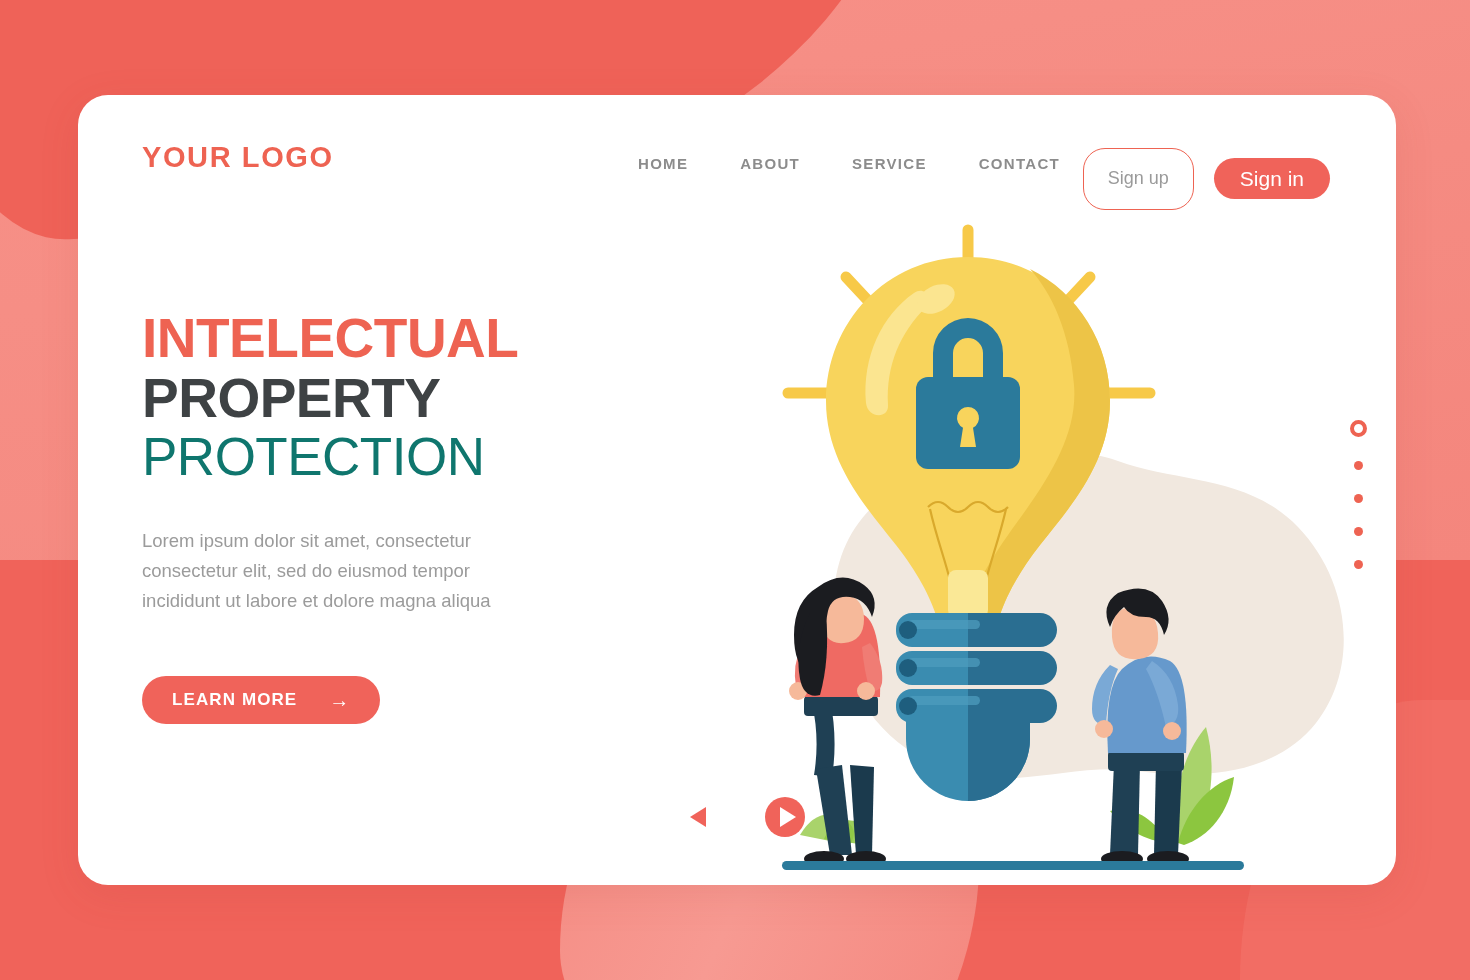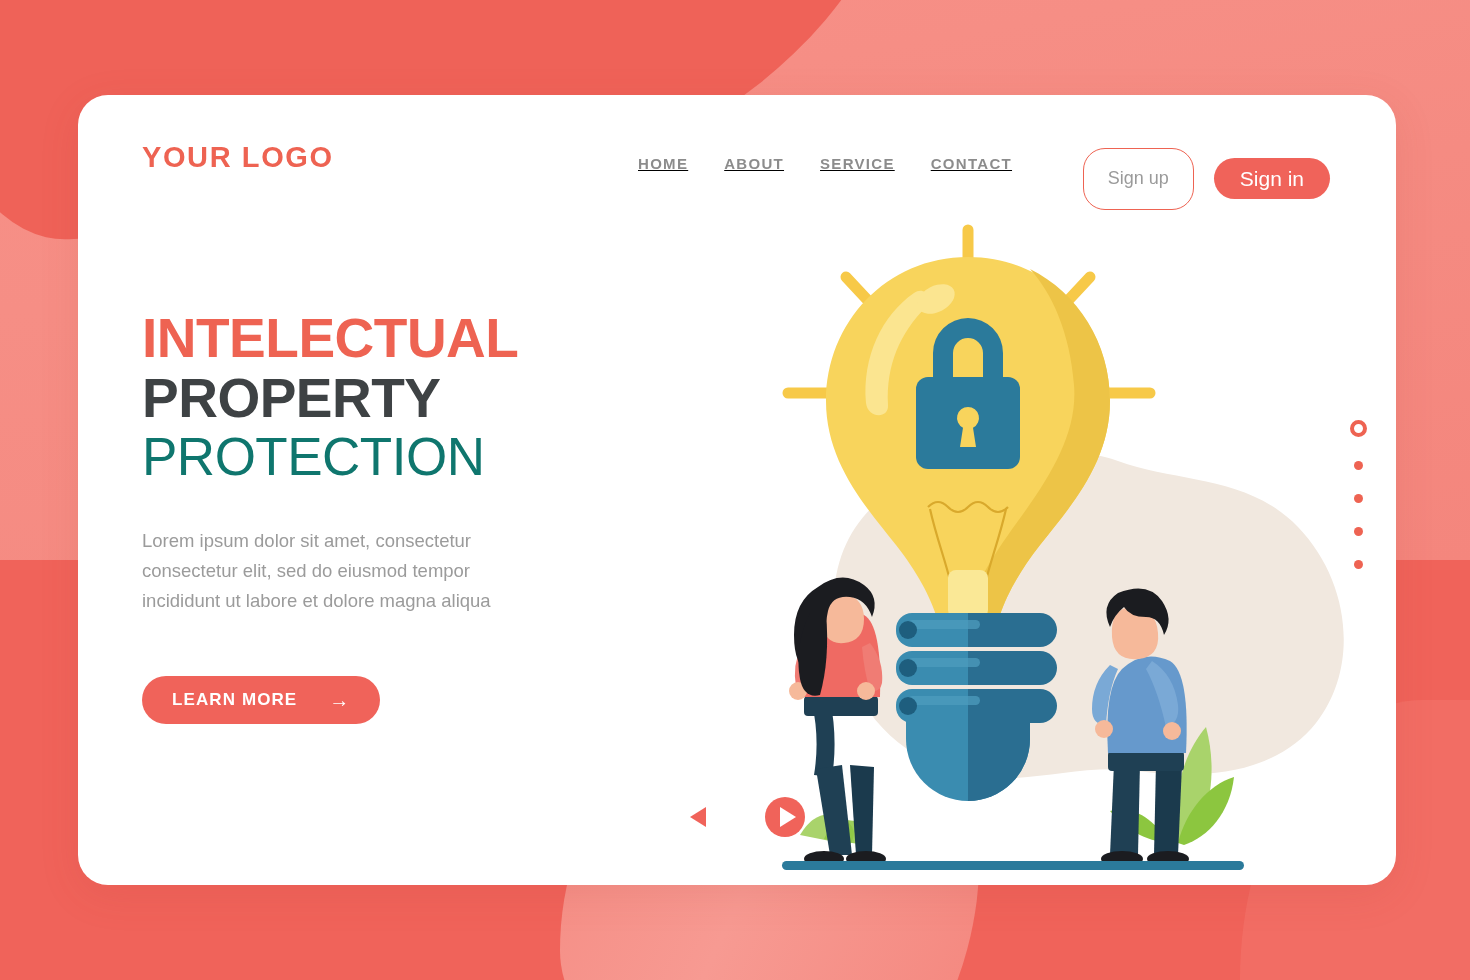--- a/index.html
+++ b/index.html
@@ -57,21 +57,21 @@
     position:absolute; left:0; top:0; width:100%; height:130px;
     display:flex; align-items:center;
   }
   .logo {
     position:absolute; left:64px; top:46px;
     font-size:29px; font-weight:bold; letter-spacing:1.6px;
     color:#EE6352; font-family:"Liberation Sans",sans-serif;
   }
   .nav {
     position:absolute; left:560px; top:60px;
-    display:flex; gap:36px; align-items:flex-start;text-decoration:underline;
+    display:flex; gap:52px; align-items:flex-start;
   }
   .nav-link {
     font-size:15px; font-weight:bold; letter-spacing:1.3px;
     color:#8C8C8C; text-decoration:none; white-space:nowrap;
     cursor:pointer;
   }
   .auth {
     position:absolute; right:66px; top:53px;
     display:flex; gap:20px; align-items:center;
   }

